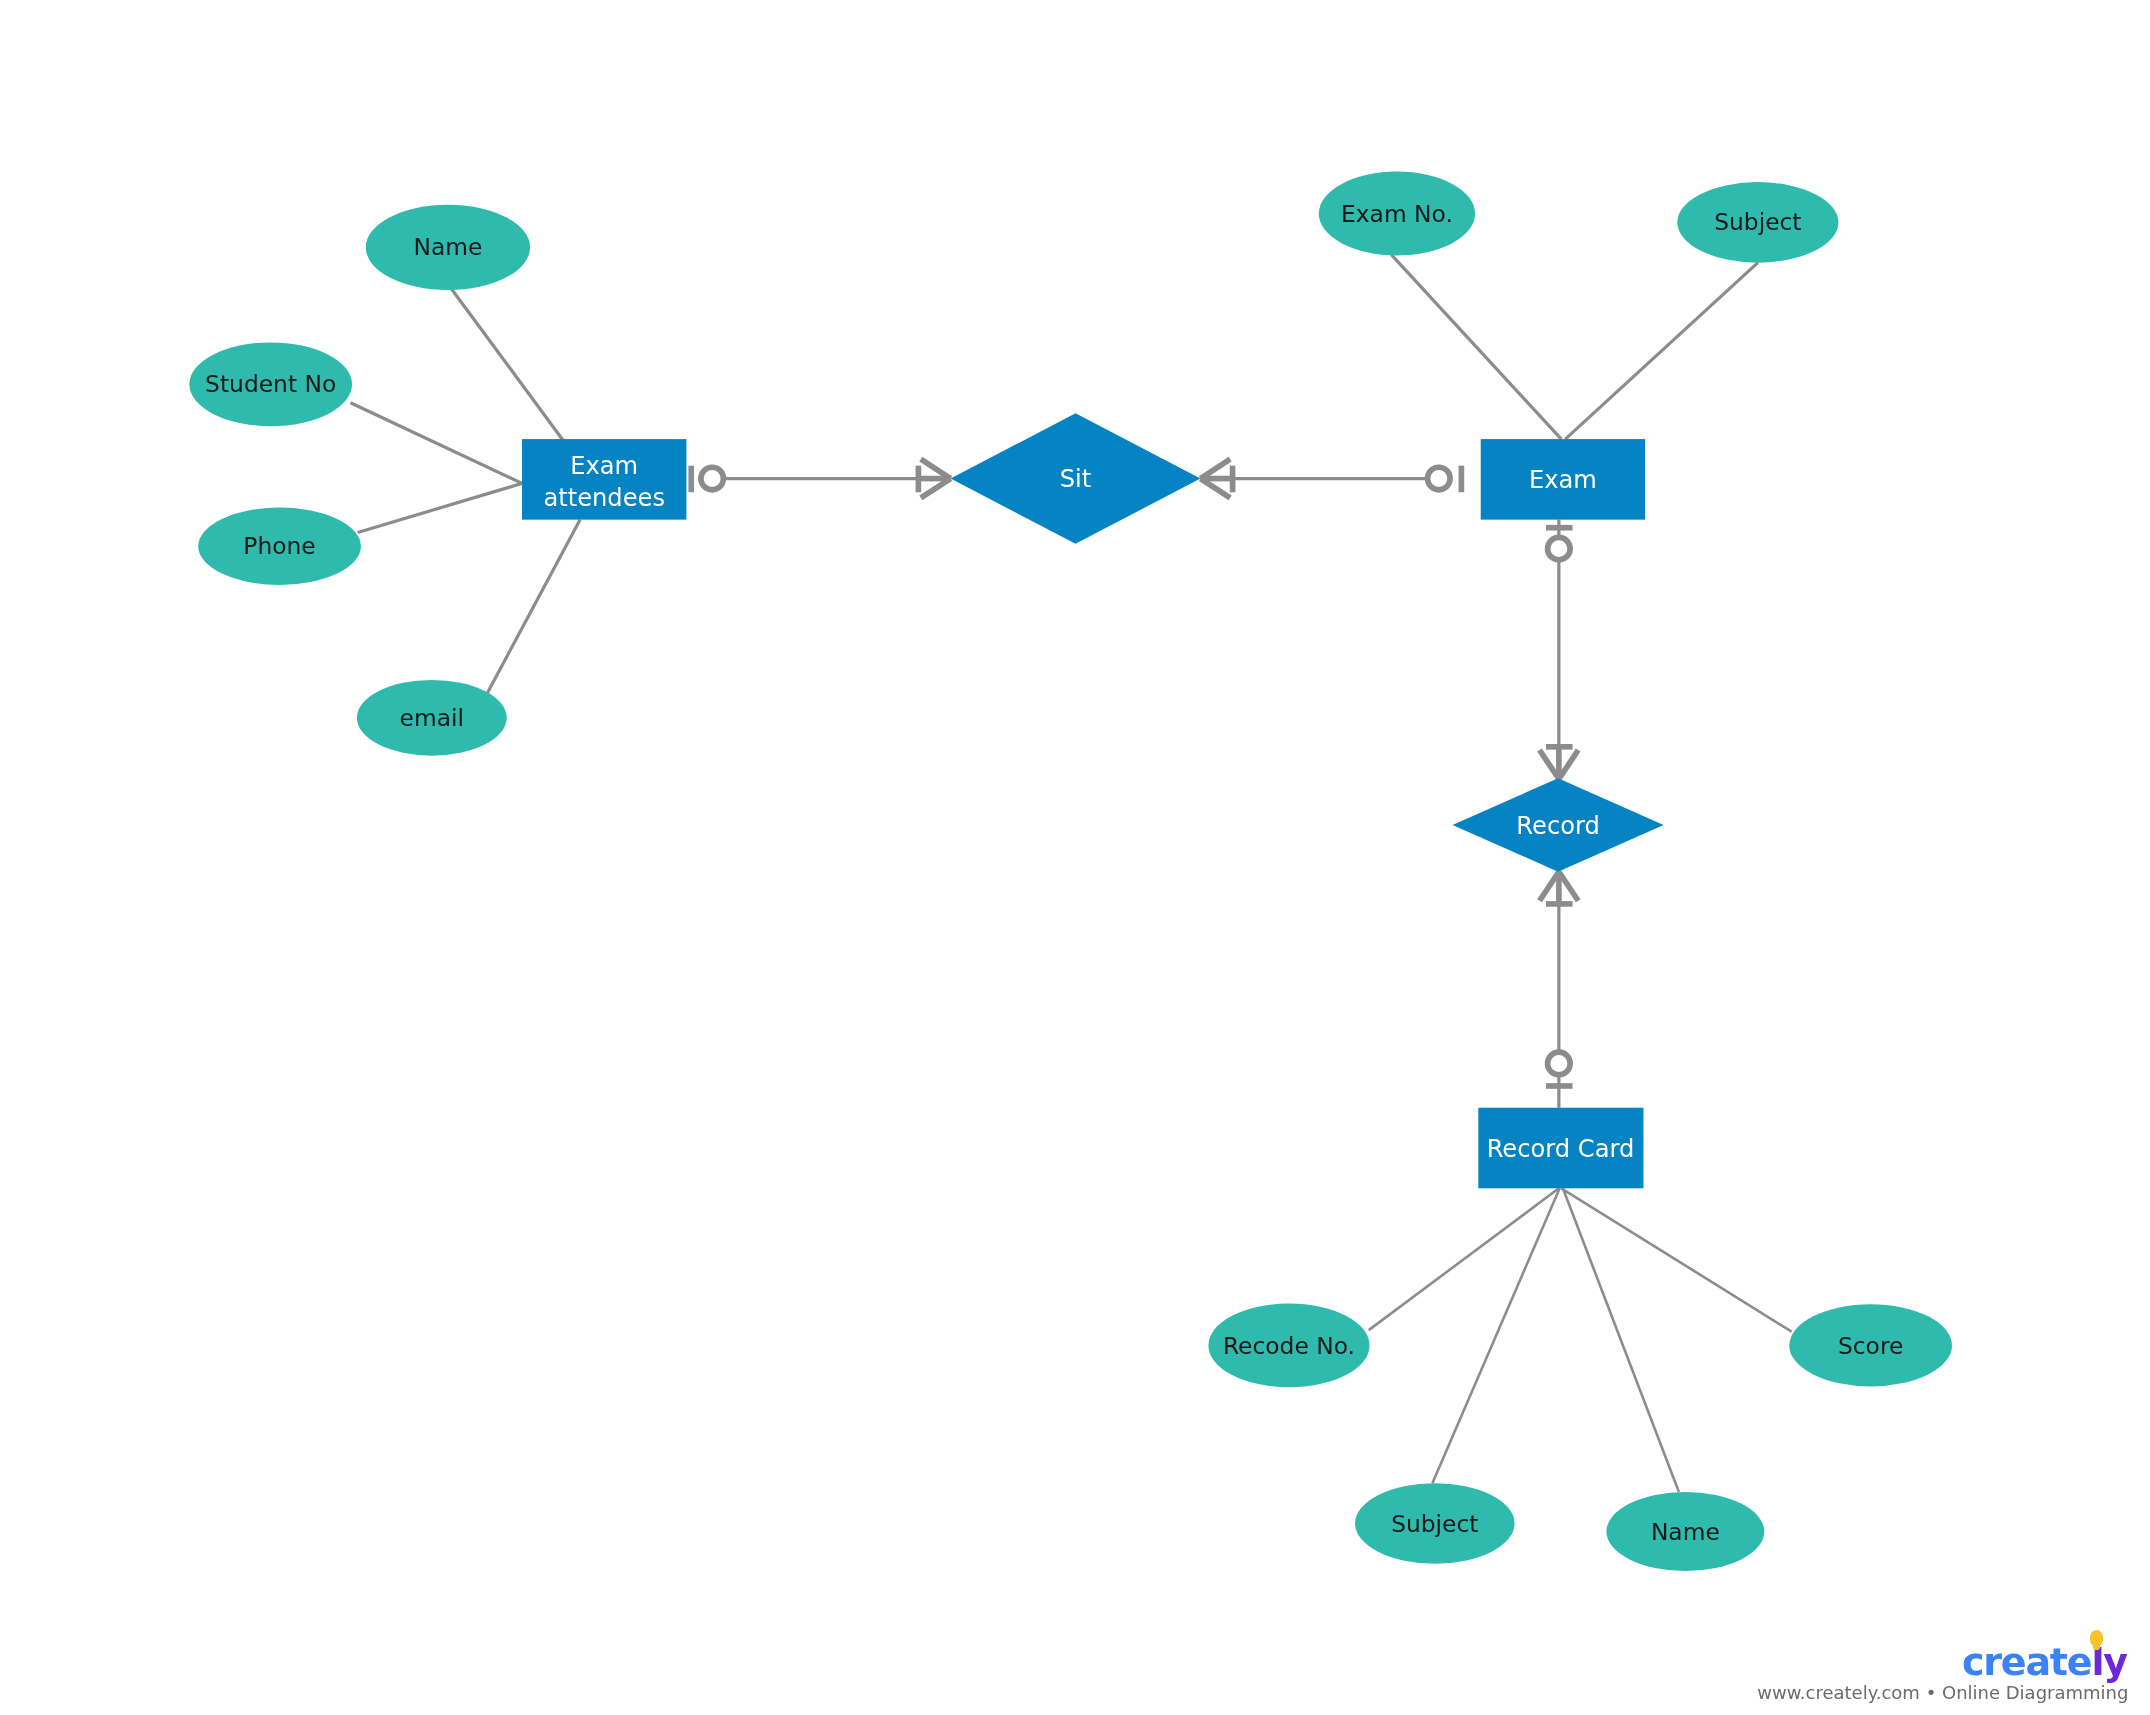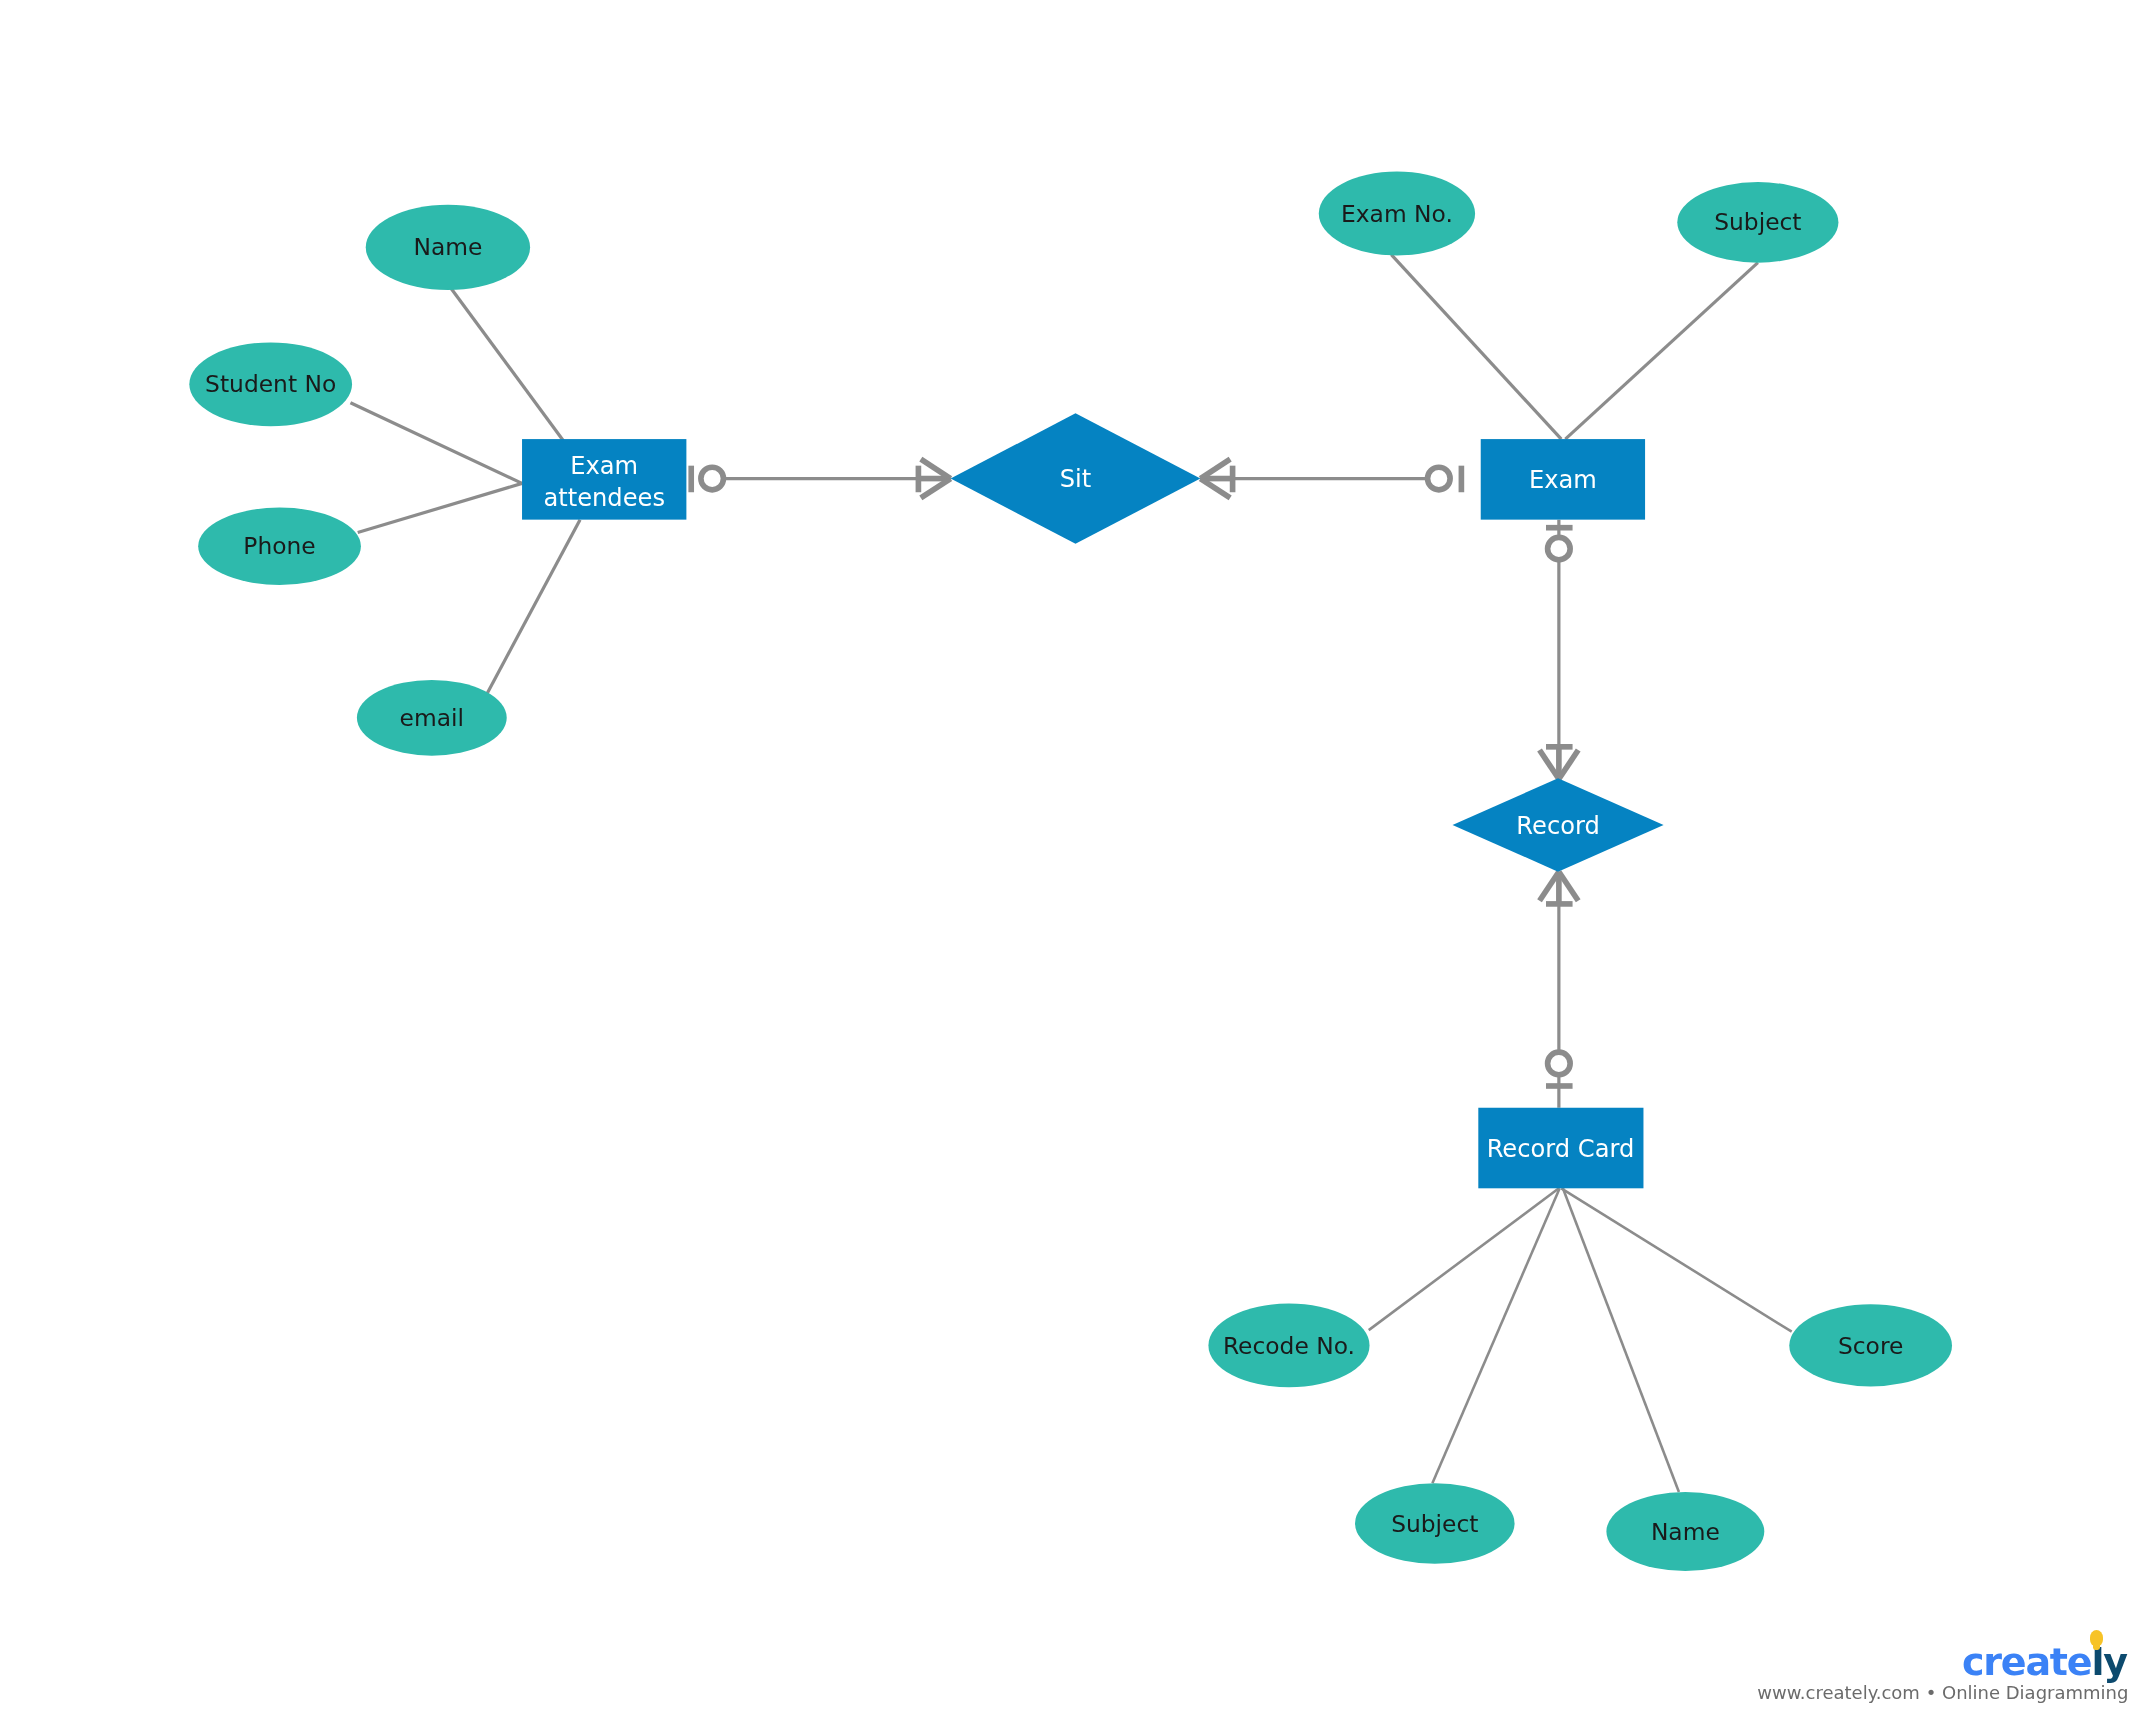--- a/index.html
+++ b/index.html
@@ -85,21 +85,21 @@
     font-family: "DejaVu Sans", "Liberation Sans", sans-serif;
     font-size: 38px;
     font-weight: bold;
     letter-spacing: -1.2px;
     line-height: 1;
     position: relative;
     display: inline-block;
     padding-right: 1.6px;
   }
   .wm-blue { color: #3b82f6; }
-  .wm-orange { color: #0c4a6e; }
+  .wm-orange { color: #6d28d9; }
   #wm-bulb {
     position: absolute;
     width: 13.7px;
     height: 16px;
     background: #F7C327;
     border-radius: 50% 50% 42% 42%;
     right: 25px;
     top: -13.7px;
   }
   #wm-bulb::after {

